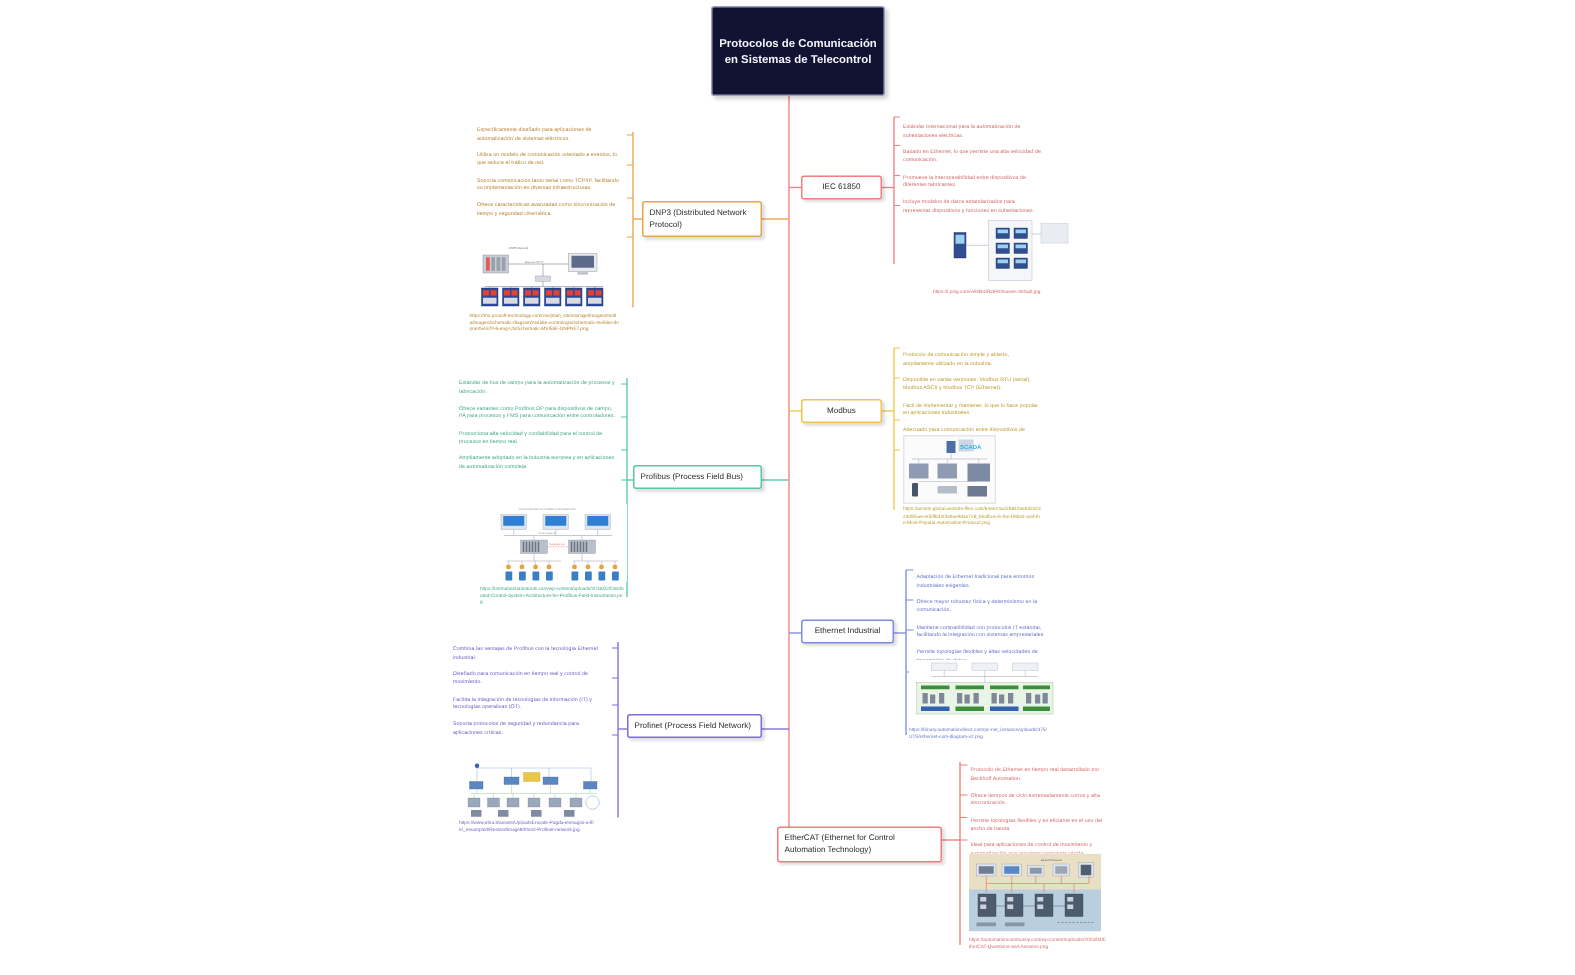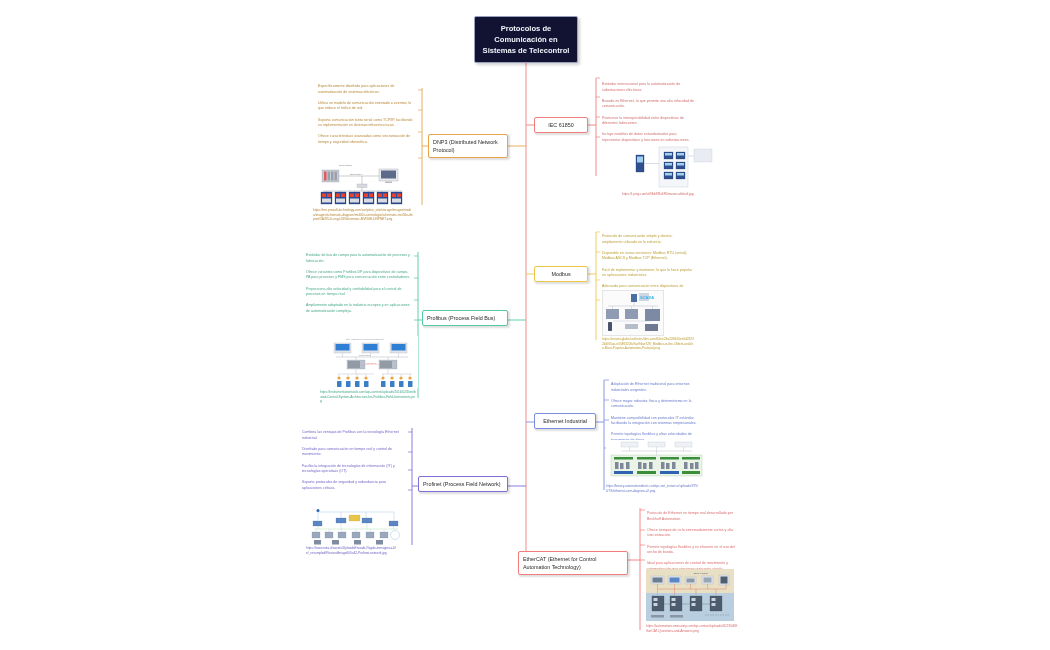--- a/index.html
+++ b/index.html
@@ -3,24 +3,24 @@
 <meta charset="utf-8">
 <style>
   html,body{margin:0;padding:0;background:#ffffff;}
   body{width:1050px;height:650px;position:relative;overflow:hidden;
        font-family:"Liberation Sans","DejaVu Sans",sans-serif;
        -webkit-font-smoothing:antialiased;}
   .canvas{position:absolute;left:0;top:0;width:1050px;height:650px;}
 
   
   .root{
-    position:absolute;left:474px;top:16px;width:104px;
+    position:absolute;left:474px;top:4px;width:116px;
     background:#121232;border:1px solid #9aa0c0;border-radius:2px;
     color:#f2f4fb;font-size:7.6px;font-weight:bold;line-height:1.45;
-    text-align:center;padding:6px 4px;box-sizing:border-box;
+    text-align:center;padding:18px 4px;box-sizing:border-box;
     box-shadow:2px 2px 3px rgba(0,0,0,.18);
   }
 
   
   .node{position:absolute;box-sizing:border-box;background:#fff;
         border:1px solid #999;border-radius:2px;font-size:5.4px;
         line-height:1.5;padding:3px 4px;color:#2b2b2b;
         box-shadow:1.5px 1.5px 2px rgba(0,0,0,.13);}
 
   .n-dnp3     {left:428px;top:134px;width:80px;border-color:#e8a44a;}

